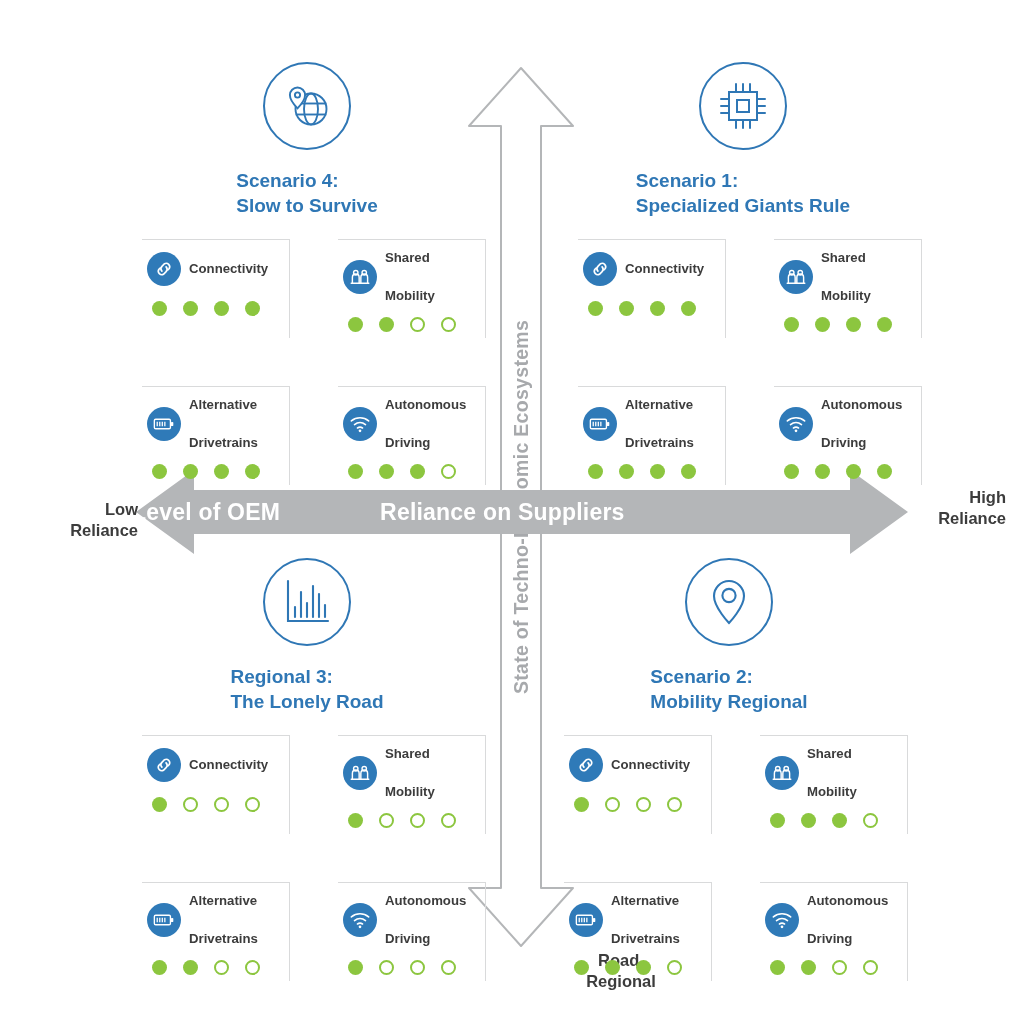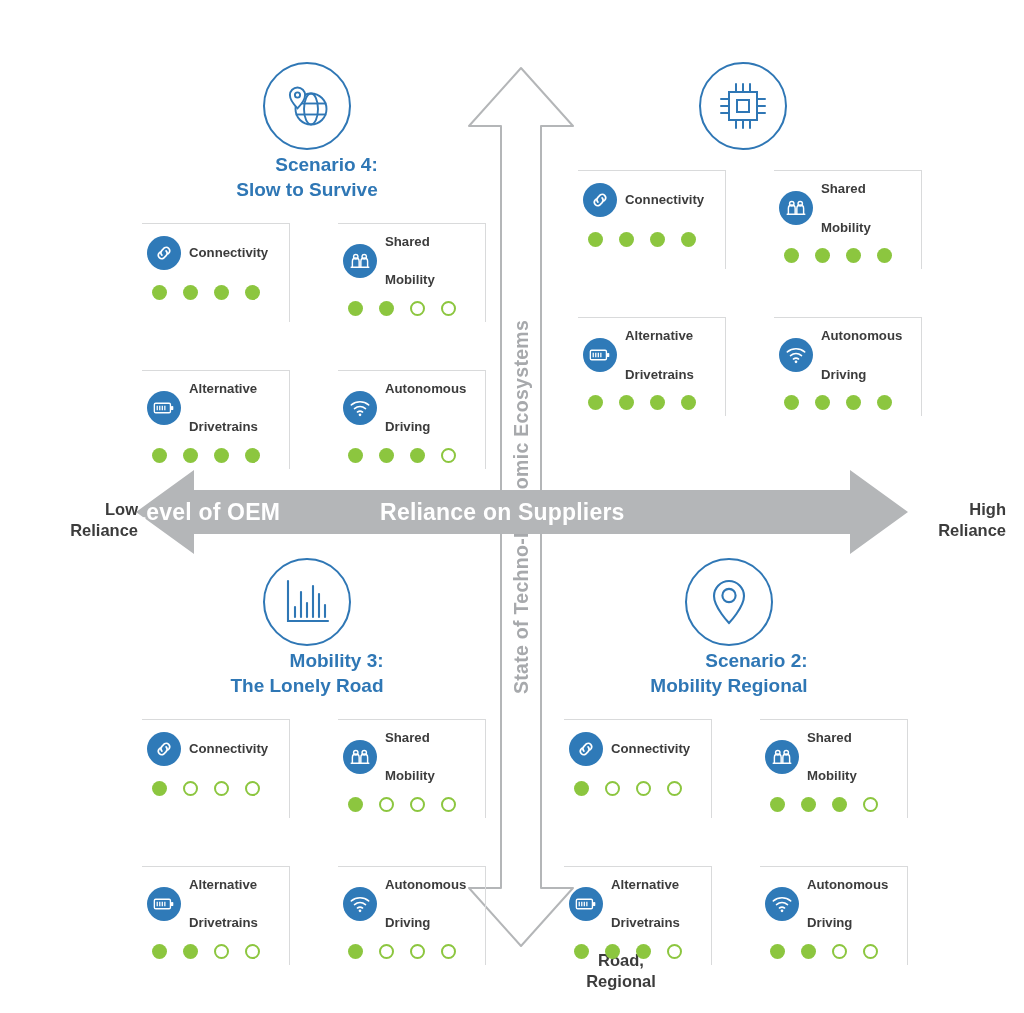--- a/index.html
+++ b/index.html
@@ -112,22 +112,22 @@
     width: 88px;
     height: 88px;
     border: 2.4px solid #2f77b5;
     border-radius: 50%;
     display: flex;
     align-items: center;
     justify-content: center;
     background: #ffffff;
   }
   .quad-title {
-    margin-top: 2px;
-    text-align: right;
+    margin-top: 18px;
+    text-align: left;
     color: #2f77b5;
     font-size: 19px;
     font-weight: bold;
     line-height: 1.33;
   }
   .quad-title .l2 { display: block; }
 
   
   .cards {
     margin-top: 20px;
@@ -204,21 +204,21 @@
     </svg>
     <div class="h-axis-text">
       <span>Level of OEM</span>
       <span>Reliance on Suppliers</span>
     </div>
   </div>
   <div class="h-cap left" style="left:18px;top:512px;">
     <div>Low</div>
     <div>Reliance</div>
   </div>
-  <div class="h-cap right" style="left:886px;top:512px;">
+  <div class="h-cap right" style="left:886px;top:500px;">
     <div>High</div>
     <div>Reliance</div>
   </div>
 
   <div class="quad tl">
       <div class="quad-head">
         <div class="circle-icon">
           <svg width="54" height="54" viewBox="0 0 54 54" fill="none" stroke="#2f77b5" stroke-width="1.9">
       <circle cx="31" cy="30" r="15.5"></circle>
       <ellipse cx="31" cy="30" rx="7" ry="15.5"></ellipse>
@@ -325,20 +325,21 @@
             <line x1="26" y1="41" x2="26" y2="48"></line>
             <line x1="33" y1="41" x2="33" y2="48"></line>
       <line x1="4" y1="19" x2="11" y2="19"></line>
             <line x1="4" y1="26" x2="11" y2="26"></line>
             <line x1="4" y1="33" x2="11" y2="33"></line>
       <line x1="41" y1="19" x2="48" y2="19"></line>
             <line x1="41" y1="26" x2="48" y2="26"></line>
             <line x1="41" y1="33" x2="48" y2="33"></line>
     </svg>
         </div>
+        <div class="quad-title"><span>Scenario 1:</span><span class="l2">Specialized Giants Rule</span></div>
       </div>
       <div class="cards">
         <div class="card">
           <div class="card-head">
             <div class="badge">
               <svg width="20" height="20" viewBox="0 0 24 24" fill="none" stroke="#ffffff" stroke-width="2" stroke-linecap="round">
       <path d="M9.5 14.5 A4.2 4.2 0 0 1 9.5 8.8 L12.6 5.7 A4.2 4.2 0 0 1 18.3 11.4 L16.6 13.1"></path>
       <path d="M14.5 9.5 A4.2 4.2 0 0 1 14.5 15.2 L11.4 18.3 A4.2 4.2 0 0 1 5.7 12.6 L7.4 10.9"></path>
     </svg>
             </div>
@@ -421,21 +422,21 @@
           <svg width="50" height="50" viewBox="0 0 50 50" fill="none" stroke="#2f77b5" stroke-width="2.1" stroke-linecap="round">
       <polyline points="6,4 6,44 46,44"></polyline>
       <line x1="13" y1="30" x2="13" y2="40"></line>
       <line x1="19" y1="15" x2="19" y2="40"></line>
       <line x1="25" y1="26" x2="25" y2="40"></line>
       <line x1="31" y1="9" x2="31" y2="40"></line>
       <line x1="37" y1="17" x2="37" y2="40"></line>
       <line x1="43" y1="28" x2="43" y2="40"></line>
     </svg>
         </div>
-        <div class="quad-title"><span>Mobility 3:</span><span class="l2">The Lonely Road</span></div>
+        <div class="quad-title"><span>Regional 3:</span><span class="l2">The Lonely Road</span></div>
       </div>
       <div class="cards">
         <div class="card">
           <div class="card-head">
             <div class="badge">
               <svg width="20" height="20" viewBox="0 0 24 24" fill="none" stroke="#ffffff" stroke-width="2" stroke-linecap="round">
       <path d="M9.5 14.5 A4.2 4.2 0 0 1 9.5 8.8 L12.6 5.7 A4.2 4.2 0 0 1 18.3 11.4 L16.6 13.1"></path>
       <path d="M14.5 9.5 A4.2 4.2 0 0 1 14.5 15.2 L11.4 18.3 A4.2 4.2 0 0 1 5.7 12.6 L7.4 10.9"></path>
     </svg>
             </div>

